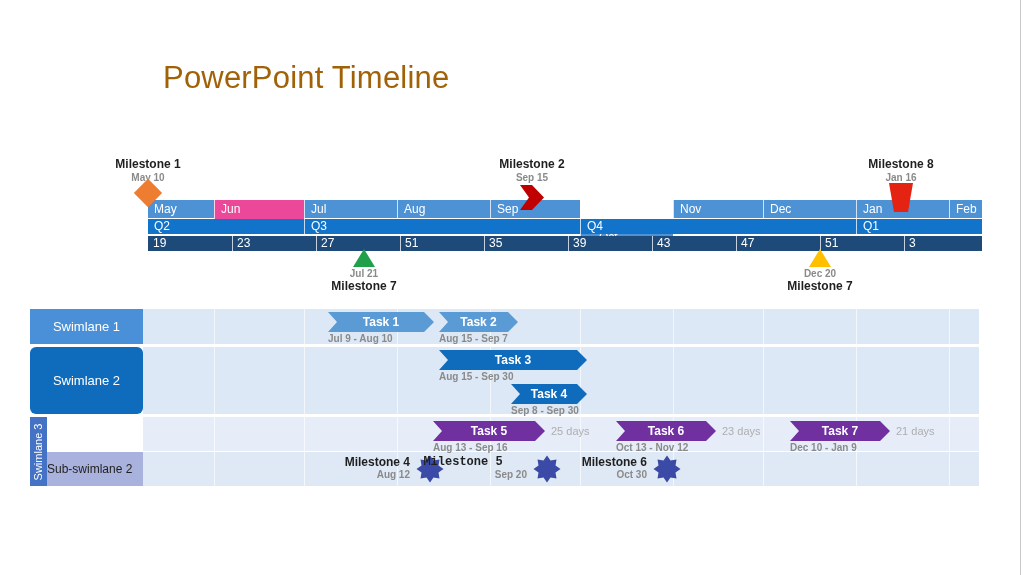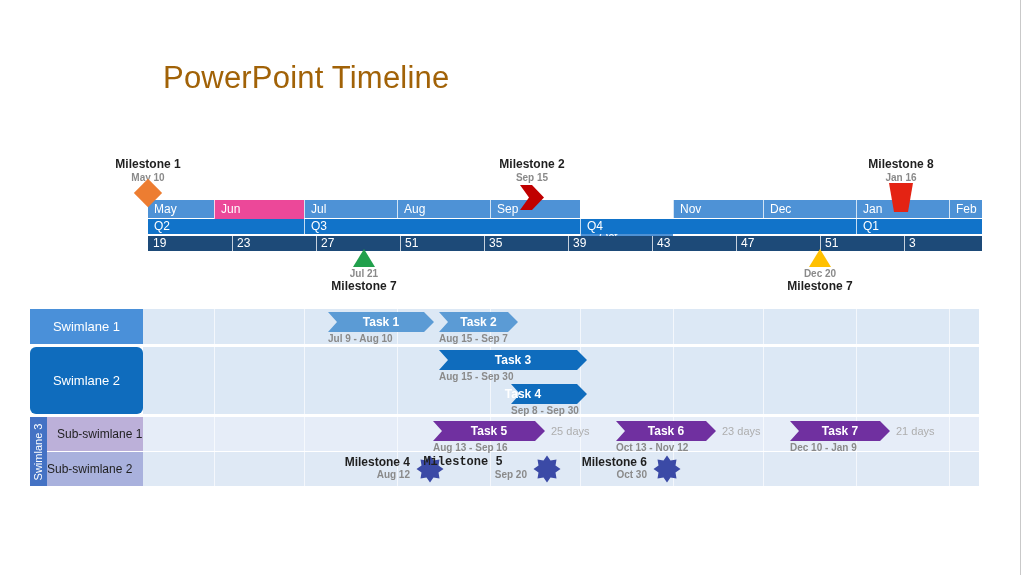--- a/index.html
+++ b/index.html
@@ -89,21 +89,20 @@
       <div style="position: absolute; left: 143px; top: 417px; width: 836px; height: 34px; background: rgb(230, 237, 248);"></div>
       <div style="position: absolute; left: 214px; top: 417px; width: 1px; height: 34px; background: rgba(255, 255, 255, 0.65);"></div>
       <div style="position: absolute; left: 304px; top: 417px; width: 1px; height: 34px; background: rgba(255, 255, 255, 0.65);"></div>
       <div style="position: absolute; left: 397px; top: 417px; width: 1px; height: 34px; background: rgba(255, 255, 255, 0.65);"></div>
       <div style="position: absolute; left: 490px; top: 417px; width: 1px; height: 34px; background: rgba(255, 255, 255, 0.65);"></div>
       <div style="position: absolute; left: 580px; top: 417px; width: 1px; height: 34px; background: rgba(255, 255, 255, 0.65);"></div>
       <div style="position: absolute; left: 673px; top: 417px; width: 1px; height: 34px; background: rgba(255, 255, 255, 0.65);"></div>
       <div style="position: absolute; left: 763px; top: 417px; width: 1px; height: 34px; background: rgba(255, 255, 255, 0.65);"></div>
       <div style="position: absolute; left: 856px; top: 417px; width: 1px; height: 34px; background: rgba(255, 255, 255, 0.65);"></div>
       <div style="position: absolute; left: 949px; top: 417px; width: 1px; height: 34px; background: rgba(255, 255, 255, 0.65);"></div>
-      <div class="lane-label" style="position: absolute; left: 47px; top: 417px; width: 96px; height: 34px; background: rgb(188, 176, 217); color: rgb(31, 31, 31); font-size: 12px; justify-content: flex-start; padding-left: 10px; box-sizing: border-box;">Sub-swimlane 1</div>
       <div style="position: absolute; left: 143px; top: 452px; width: 836px; height: 34px; background: rgb(223, 233, 245);"></div>
       <div style="position: absolute; left: 214px; top: 452px; width: 1px; height: 34px; background: rgba(255, 255, 255, 0.65);"></div>
       <div style="position: absolute; left: 304px; top: 452px; width: 1px; height: 34px; background: rgba(255, 255, 255, 0.65);"></div>
       <div style="position: absolute; left: 397px; top: 452px; width: 1px; height: 34px; background: rgba(255, 255, 255, 0.65);"></div>
       <div style="position: absolute; left: 490px; top: 452px; width: 1px; height: 34px; background: rgba(255, 255, 255, 0.65);"></div>
       <div style="position: absolute; left: 580px; top: 452px; width: 1px; height: 34px; background: rgba(255, 255, 255, 0.65);"></div>
       <div style="position: absolute; left: 673px; top: 452px; width: 1px; height: 34px; background: rgba(255, 255, 255, 0.65);"></div>
       <div style="position: absolute; left: 763px; top: 452px; width: 1px; height: 34px; background: rgba(255, 255, 255, 0.65);"></div>
       <div style="position: absolute; left: 856px; top: 452px; width: 1px; height: 34px; background: rgba(255, 255, 255, 0.65);"></div>
       <div style="position: absolute; left: 949px; top: 452px; width: 1px; height: 34px; background: rgba(255, 255, 255, 0.65);"></div>
@@ -119,21 +118,21 @@
       <div class="task-label" style="position: absolute; left: 439px; top: 312px; width: 79px; height: 20px; line-height: 20px;">Task 2</div>
       <div class="task-date" style="position: absolute; left: 439px; top: 333px;">Aug 15 - Sep 7</div>
       <svg width="148" height="20" style="position: absolute; left: 439px; top: 350px; overflow: visible;">
         <polygon points="0,0 138,0 148,10 138,20 0,20 9,10" fill="#0f6cbd"></polygon>
       </svg>
       <div class="task-label" style="position: absolute; left: 439px; top: 350px; width: 148px; height: 20px; line-height: 20px;">Task 3</div>
       <div class="task-date" style="position: absolute; left: 439px; top: 371px;">Aug 15 - Sep 30</div>
       <svg width="76" height="20" style="position: absolute; left: 511px; top: 384px; overflow: visible;">
         <polygon points="0,0 66,0 76,10 66,20 0,20 9,10" fill="#0f6cbd"></polygon>
       </svg>
-      <div class="task-label" style="position: absolute; left: 485px; top: 384px; width: 76px; height: 23px; line-height: 20px;">Task 4</div>
+      <div class="task-label" style="position: absolute; left: 511px; top: 384px; width: 76px; height: 23px; line-height: 20px;">Task 4</div>
       <div class="task-date" style="position: absolute; left: 511px; top: 405px;">Sep 8 - Sep 30</div>
       <svg width="112" height="20" style="position: absolute; left: 433px; top: 421px; overflow: visible;">
         <polygon points="0,0 102,0 112,10 102,20 0,20 9,10" fill="#7030a0"></polygon>
       </svg>
       <div class="task-label" style="position: absolute; left: 433px; top: 421px; width: 112px; height: 20px; line-height: 20px;">Task 5</div>
       <div class="task-date" style="position: absolute; left: 433px; top: 442px;">Aug 13 - Sep 16</div>
       <div class="task-duration" style="position: absolute; left: 551px; top: 421px; line-height: 20px;">25 days</div>
       <svg width="100" height="20" style="position: absolute; left: 616px; top: 421px; overflow: visible;">
         <polygon points="0,0 90,0 100,10 90,20 0,20 9,10" fill="#7030a0"></polygon>
       </svg>

